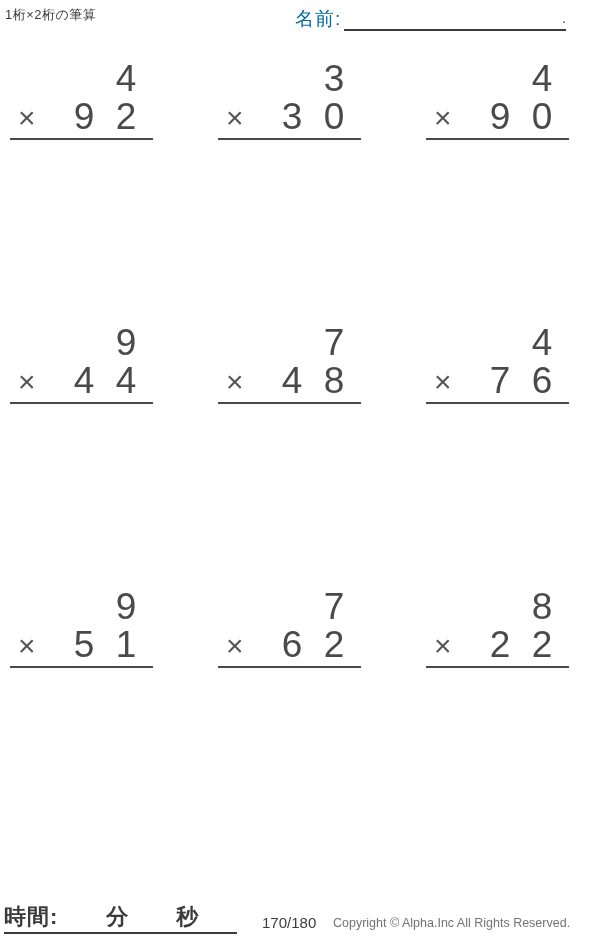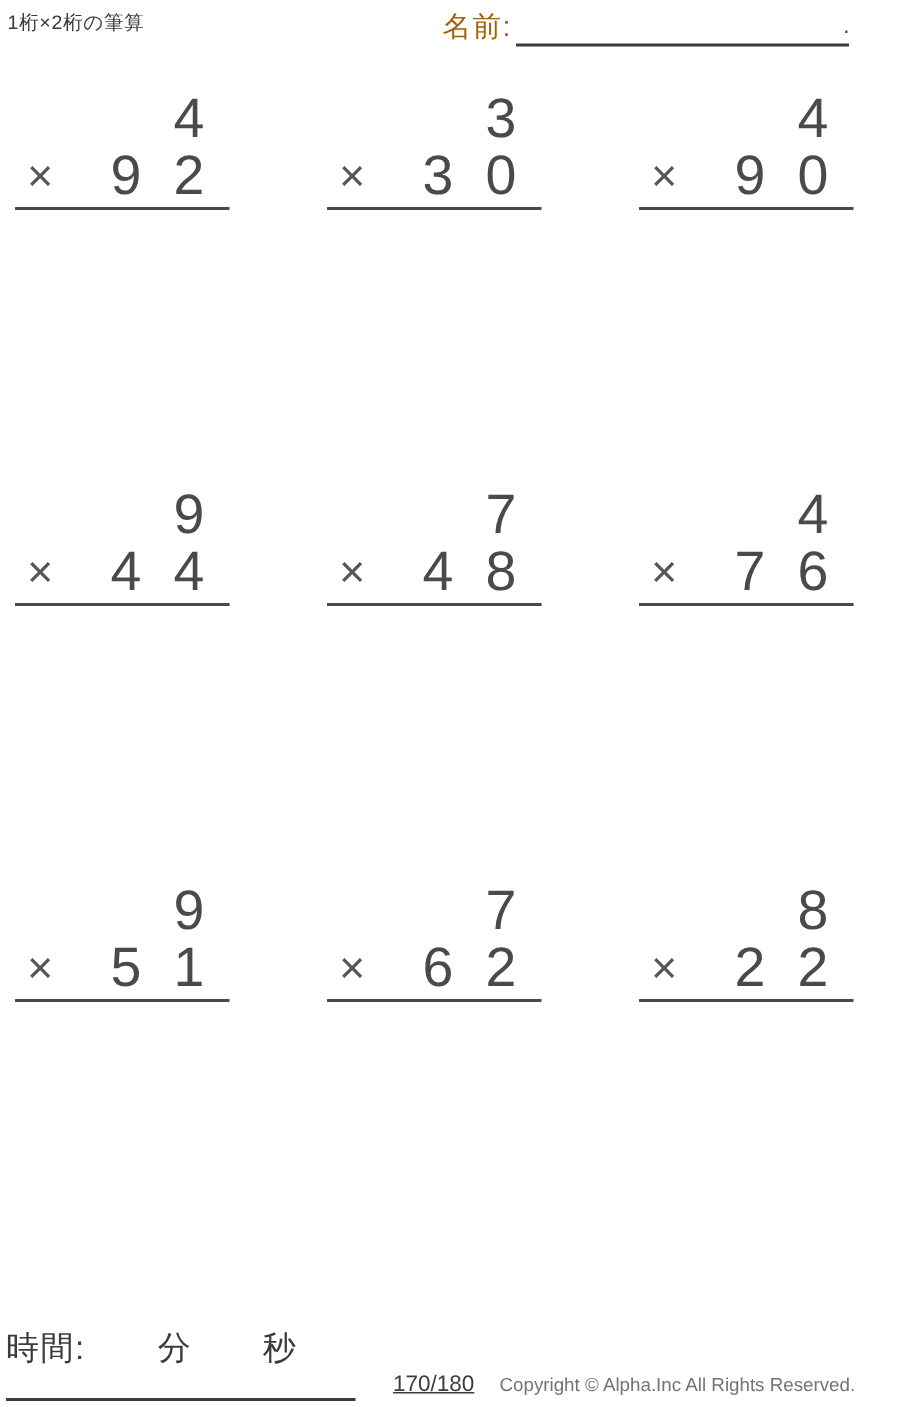--- a/index.html
+++ b/index.html
@@ -25,21 +25,21 @@
   .name-block {
     position: absolute;
     left: 295px;
     top: 6px;
     display: flex;
     align-items: flex-end;
   }
   .name-label {
     font-size: 19px;
     line-height: 25px;
-    color: #a16207;
+    color: #0369a1;
     letter-spacing: 1px;
   }
   .name-line {
     width: 222px;
     margin-left: 3px;
     border-bottom: 2px solid #3b3b3b;
     text-align: right;
     font-size: 15px;
     line-height: 24px;
     height: 25px;
@@ -96,32 +96,32 @@
     position: absolute;
     left: 4px;
     bottom: 4px;
     width: 233px;
     display: flex;
     align-items: flex-end;
     border-bottom: 2px solid #3b3b3b;
     font-size: 22px;
     line-height: 28px;
     color: #3b3b3b;
-    padding-bottom: 19px;
+    padding-bottom: 1px;
+    font-weight: bold;
   }
   .time-label { letter-spacing: 1px; }
   .minutes-label { margin-left: 48px; }
   .seconds-label { margin-left: 48px; }
   .page-indicator {
     position: absolute;
     left: 262px;
     bottom: 7px;
     font-size: 15px;
     color: #3d3d3d;
-    text-decoration: underline;
   }
   .copyright {
     position: absolute;
     left: 333px;
     bottom: 8px;
     font-size: 12.5px;
     color: #737373;
   }
 </style>
 </head>

